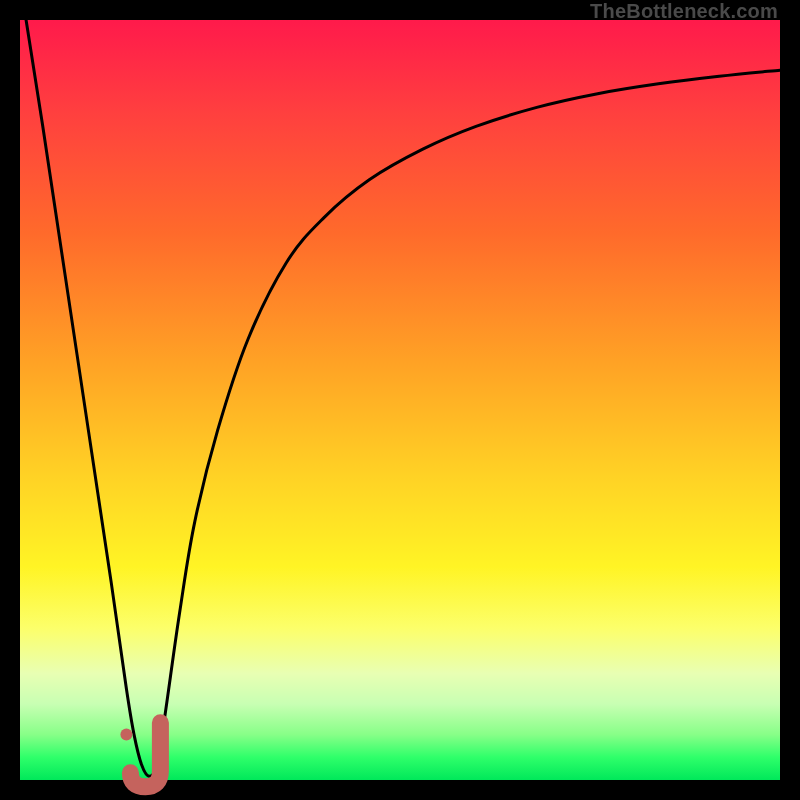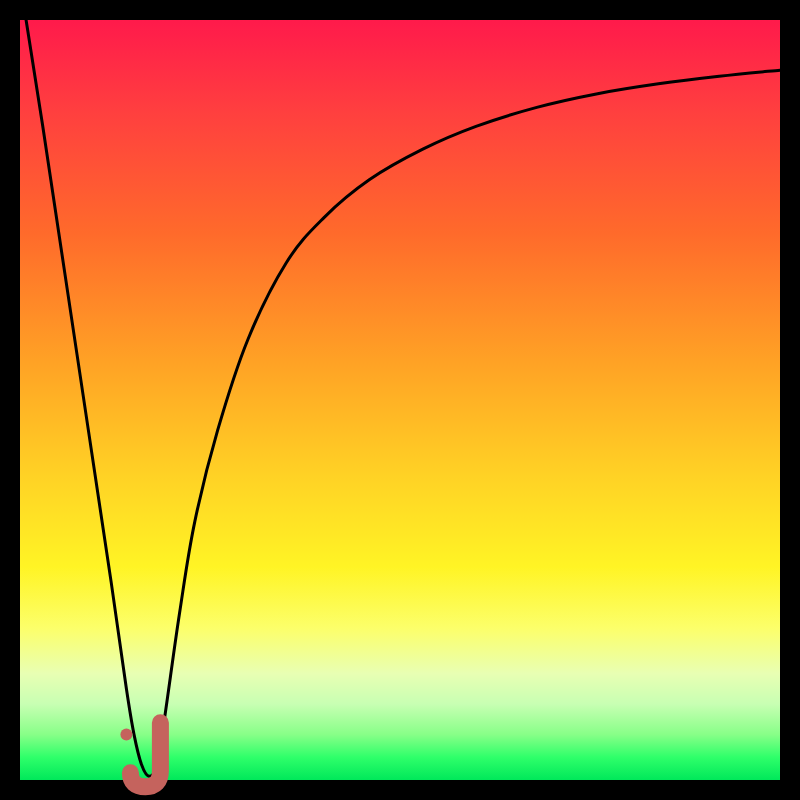--- a/index.html
+++ b/index.html
@@ -67,13 +67,14 @@
   <div class="plot"></div>
 
   <svg class="curves" viewBox="0 0 760 760" preserveAspectRatio="none">
     <path fill="none" stroke="#000" stroke-width="3" stroke-linejoin="round" stroke-linecap="round" d="M 6.08 0 C 9.0896 19.151999999999994, 15.6864 59.887999999999984, 22.8 106.39999999999998 C 29.913600000000002 152.91199999999998, 37.392 203.67999999999998, 45.6 258.4 C 53.808 313.12, 60.19199999999999 355.67999999999995, 68.39999999999999 410.4 C 76.60799999999999 465.12, 84.36 515.888, 91.2 562.4 C 98.04 608.9119999999999, 102.296 641.4399999999999, 106.4 668.8 C 110.504 696.16, 111.264 700.72, 114 714.4 C 116.736 728.0799999999999, 118.864 737.276, 121.60000000000001 744.8 C 124.33600000000001 752.324, 126.46400000000003 756.2, 129.20000000000002 756.2 C 131.936 756.2, 134.064 755.06, 136.79999999999998 744.8 C 139.53599999999997 734.54, 140.296 726.5600000000001, 144.4 699.2 C 148.50400000000002 671.84, 154.128 628.3679999999999, 159.6 592.8 C 165.072 557.232, 167.96 534.432, 174.8 501.59999999999997 C 181.64000000000001 468.768, 188.024 443.23199999999997, 197.6 410.4 C 207.176 377.568, 215.688 349.29600000000005, 228 319.20000000000005 C 240.312 289.10400000000004, 252.32 265.0879999999999, 266 243.19999999999993 C 279.68 221.31199999999993, 288.952 212.648, 304 197.60000000000002 C 319.048 182.55200000000005, 331.81600000000003 171.912, 349.6 159.60000000000002 C 367.384 147.28800000000004, 383.648 138.77600000000007, 402.8 129.20000000000005 C 421.952 119.62400000000004, 435.48 113.92399999999999, 456 106.39999999999998 C 476.52 98.87599999999996, 494.9120000000001 93.28239999999997, 516.8000000000001 87.39999999999998 C 538.6880000000001 81.51759999999999, 555.712 77.96080000000002, 577.6 73.72000000000003 C 599.488 69.47920000000003, 616.512 66.98640000000003, 638.4 63.84000000000003 C 660.288 60.69360000000003, 677.312 58.70240000000002, 699.2 56.24000000000001 C 721.0880000000001 53.7776, 749.056 51.254399999999976, 760 50.15999999999997"></path>
     <g>
       <circle r="6" fill="#c5635d" cx="106.4" cy="714.4"></circle>
       <path fill="none" stroke="#c5635d" stroke-width="17" stroke-linecap="round" stroke-linejoin="round" d="M 140.4 702.8 L 140.4 750.8 Q 140.4 766.8 125.4 766.8 Q 110.4 766.8 110.4 752.8"></path>
     </g>
   </svg>
 
+  <div class="watermark">TheBottleneck.com</div>
 </div>
 
 </body></html>

